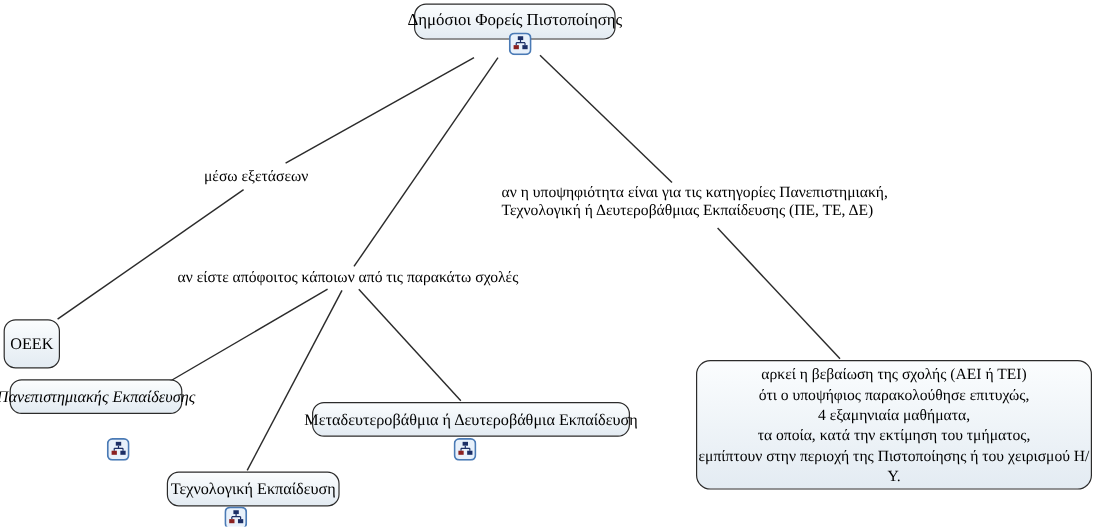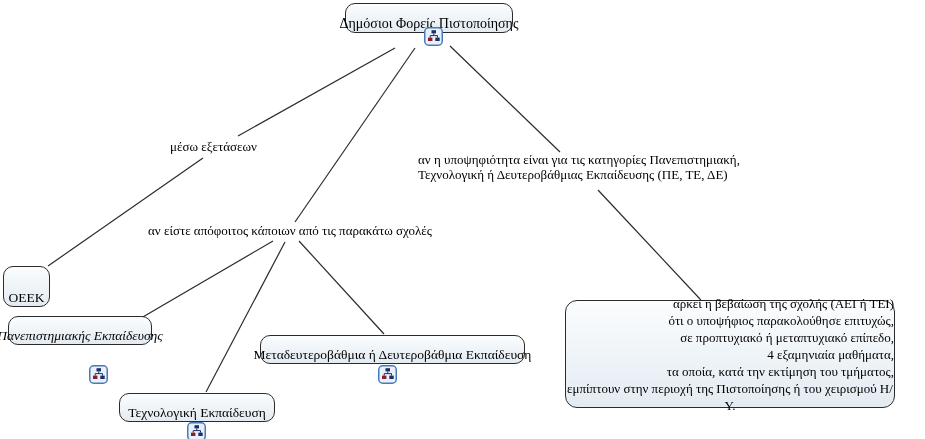--- a/index.html
+++ b/index.html
@@ -20,34 +20,34 @@
   }
   #connectors line { stroke: #2b2b2b; stroke-width: 1.2; }
 
   .node {
     position: absolute;
     box-sizing: border-box;
     border: 1.4px solid #2b2b2b;
     border-radius: 10px;
     background: linear-gradient(to bottom, #fbfdfe 0%, #e3ebf2 100%);
     display: flex;
-    align-items: flex-end;
+    align-items: center;
     justify-content: center;
     text-align: center;
     font-size: 13.5px;
     line-height: 1.15;
     white-space: nowrap;
   }
   #node-root       { left: 345px; top: 3px;   width: 168px; height: 30px; font-size: 14px; }
   #node-oeek       { left: 3px;   top: 266px; width: 47px;  height: 41px; }
   #node-university { left: 8px;   top: 316px; width: 144px; height: 29px; font-style: italic; }
-  #node-tech       { left: 119px; top: 393px; width: 156px; height: 29px; }
+  #node-tech       { left: 139px; top: 393px; width: 144px; height: 29px; }
   #node-postsec    { left: 260px; top: 335px; width: 265px; height: 29px; }
   #node-cert       {
-    left: 565px; top: 300px; width: 330px; height: 108px;
+    left: 580px; top: 300px; width: 330px; height: 108px;
     border-radius: 12px;
     font-size: 13px; line-height: 17px;
     flex-direction: column;
   }
 
   .edge-label {
     position: absolute;
     font-size: 13px;
     line-height: 15px;
     text-align: left;
@@ -99,21 +99,20 @@
     <span>Τεχνολογική Εκπαίδευση</span>
   </div>
 
   <div class="node" id="node-postsec">
     <span>Μεταδευτεροβάθμια ή Δευτεροβάθμια Εκπαίδευση</span>
   </div>
 
   <div class="node" id="node-cert" style="white-space: normal;">
     <div>αρκεί η βεβαίωση της σχολής (ΑΕΙ ή ΤΕΙ)</div>
     <div>ότι ο υποψήφιος παρακολούθησε επιτυχώς,</div>
-    <div>σε προπτυχιακό ή μεταπτυχιακό επίπεδο,</div>
     <div>4 εξαμηνιαία μαθήματα,</div>
     <div>τα οποία, κατά την εκτίμηση του τμήματος,</div>
     <div>εμπίπτουν στην περιοχή της Πιστοποίησης ή του χειρισμού Η/Υ.</div>
   </div>
 
   <div class="edge-label" id="label-exams"><span>μέσω εξετάσεων</span></div>
 
   <div class="edge-label" id="label-graduate"><span>αν είστε απόφοιτος κάποιων από τις παρακάτω σχολές</span></div>
 
   <div class="edge-label" id="label-candidacy">

